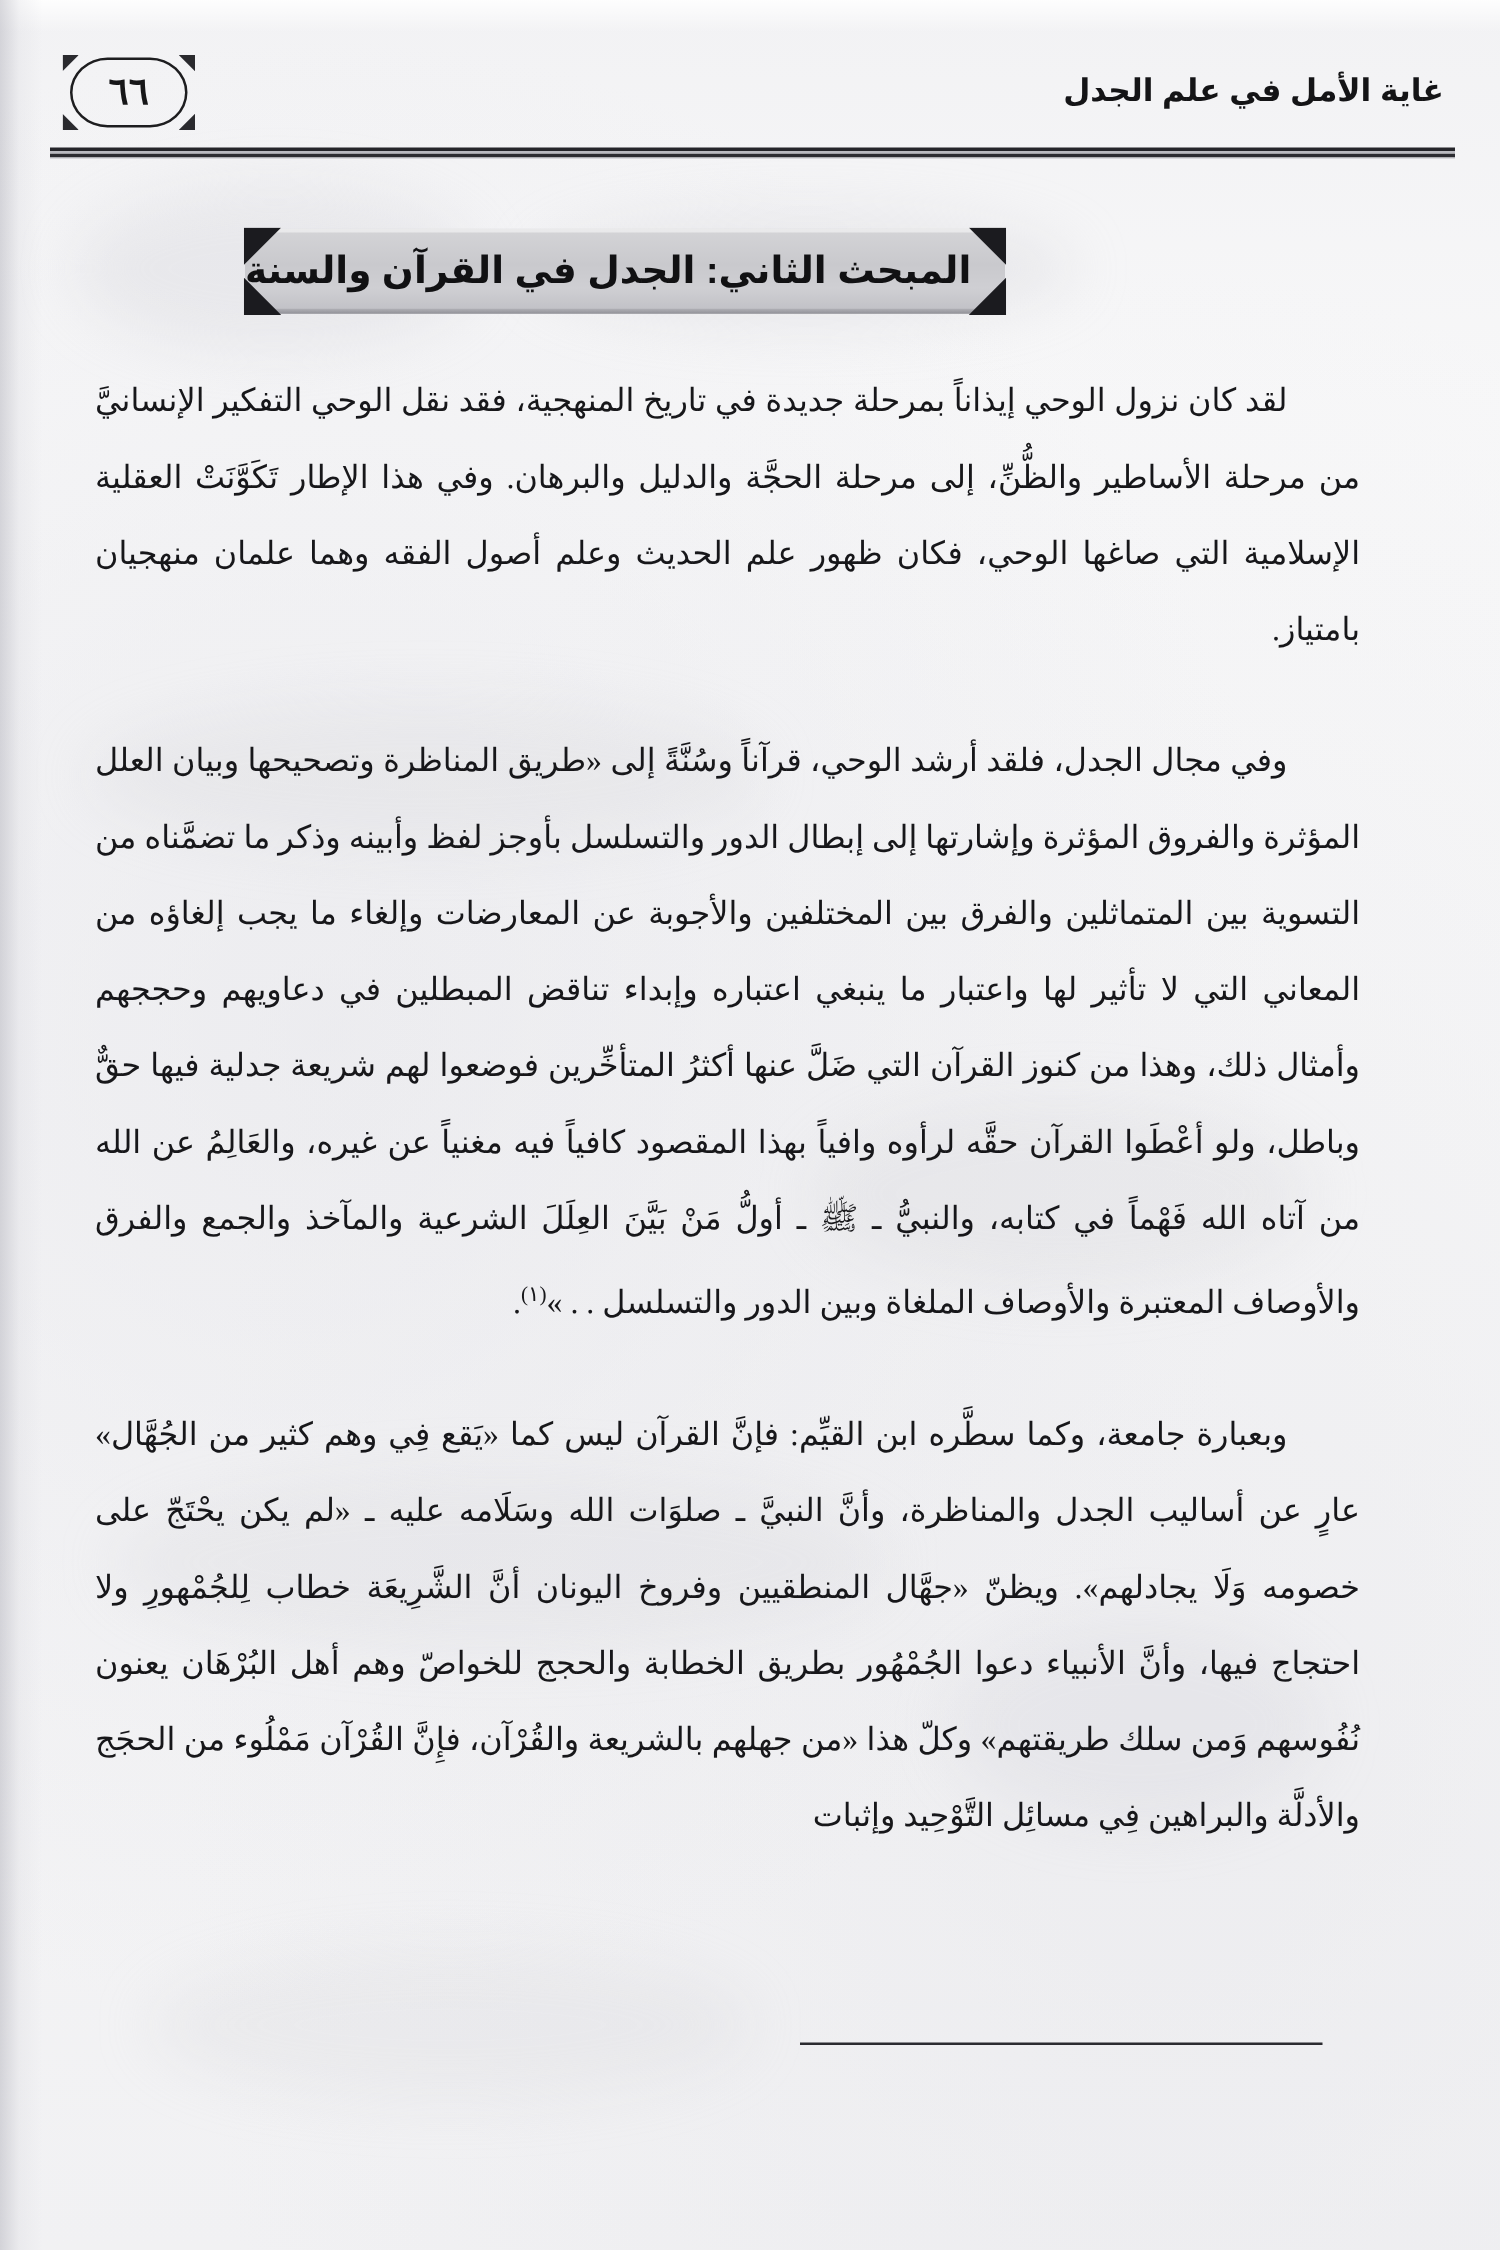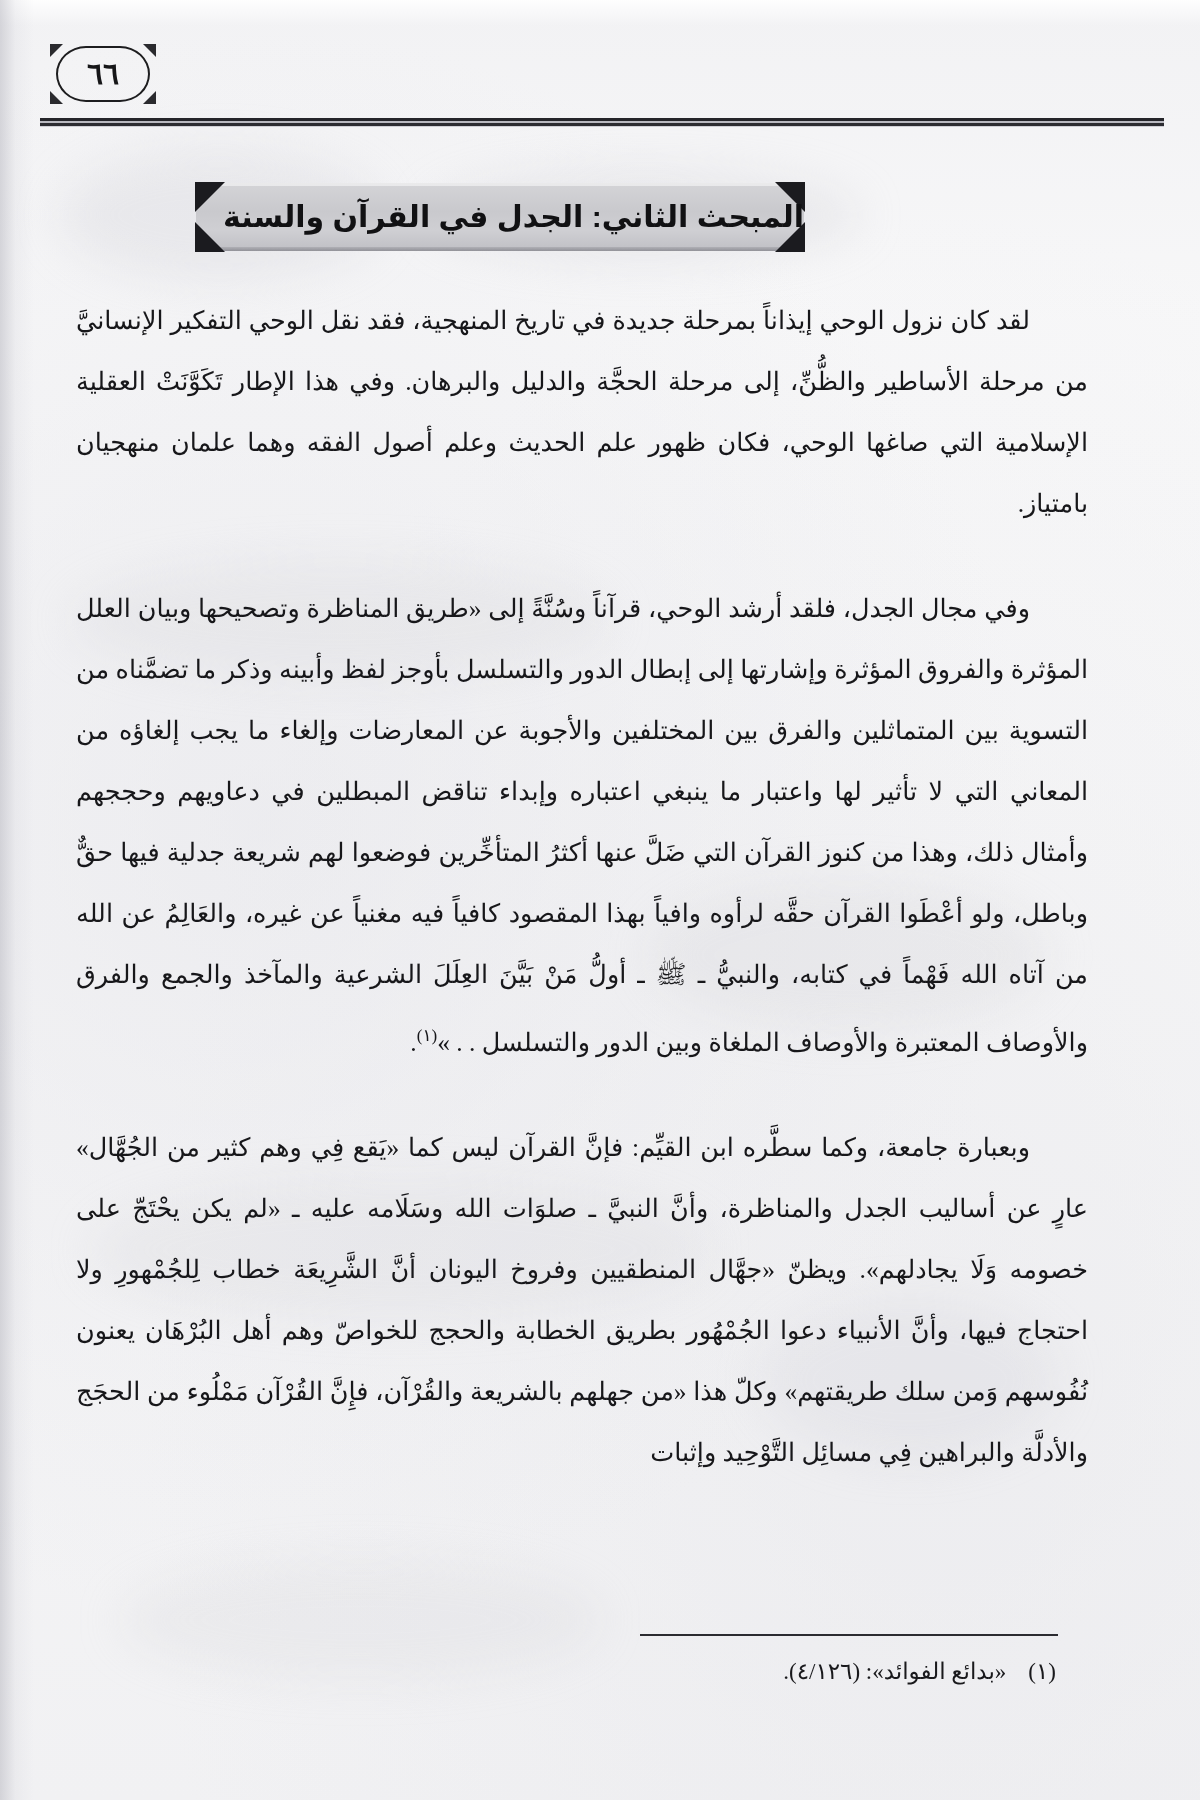--- a/index.html
+++ b/index.html
@@ -141,21 +141,21 @@
   }
   .section-banner .band-bottom {
     position: absolute; left: 0; bottom: 0; width: 100%; height: 4px;
     background: linear-gradient(180deg, rgba(120,120,128,0.25), rgba(90,90,98,0.45));
   }
   .banner-text {
     position: absolute;
     left: 0; top: 0;
     width: 608px; height: 68px;
     line-height: 68px;
-    text-align: right;
+    text-align: left;
     font-family: "Liberation Sans", "DejaVu Sans", sans-serif;
     font-weight: bold;
     font-size: 30px;
     color: #111113;
     white-space: nowrap;
   }
   .banner-corner {
     position: absolute;
     width: 30px; height: 30px;
     background: #1b1b1f;
@@ -226,20 +226,21 @@
 
   <div class="scan-blotch b1"></div>
   <div class="scan-blotch b2"></div>
   <div class="scan-blotch b3"></div>
   <div class="scan-blotch b4"></div>
   <div class="scan-blotch b5"></div>
   <div class="scan-blotch b6"></div>
   <div class="scan-blotch b7"></div>
 
   <div class="header-zone">
+    <div class="running-title">غاية الأمل في علم الجدل</div>
 
     <div class="page-number-box">
       <div class="pnum-capsule"></div>
       <div class="corner tl"></div>
       <div class="corner bl"></div>
       <div class="corner tr"></div>
       <div class="corner br"></div>
       <div class="pnum-text">٦٦</div>
     </div>
   </div>
@@ -269,17 +270,14 @@
 
     <p class="para"><span class="lead-indent"></span><span>وفي مجال الجدل، فلقد أرشد الوحي، قرآناً وسُنَّةً إلى «طريق المناظرة وتصحيحها وبيان العلل المؤثرة والفروق المؤثرة وإشارتها إلى إبطال الدور والتسلسل بأوجز لفظ وأبينه وذكر ما تضمَّناه من التسوية بين المتماثلين والفرق بين المختلفين والأجوبة عن المعارضات وإلغاء ما يجب إلغاؤه من المعاني التي لا تأثير لها واعتبار ما ينبغي اعتباره وإبداء تناقض المبطلين في دعاويهم وحججهم وأمثال ذلك، وهذا من كنوز القرآن التي ضَلَّ عنها أكثرُ المتأخِّرين فوضعوا لهم شريعة جدلية فيها حقٌّ وباطل، ولو أعْطَوا القرآن حقَّه لرأوه وافياً بهذا المقصود كافياً فيه مغنياً عن غيره، والعَالِمُ عن الله من آتاه الله فَهْماً في كتابه، والنبيُّ ـ ﷺ ـ أولُّ مَنْ بَيَّنَ العِلَلَ الشرعية والمآخذ والجمع والفرق والأوصاف المعتبرة والأوصاف الملغاة وبين الدور والتسلسل . . »</span><span class="fn-ref">(١)</span><span>.</span></p>
 
     <div class="gap-md"></div>
 
     <p class="para"><span class="lead-indent"></span><span>وبعبارة جامعة، وكما سطَّره ابن القيِّم: فإنَّ القرآن ليس كما «يَقع فِي وهم كثير من الجُهَّال» عارٍ عن أساليب الجدل والمناظرة، وأنَّ النبيَّ ـ صلوَات الله وسَلَامه عليه ـ «لم يكن يحْتَجّ على خصومه وَلَا يجادلهم». ويظنّ «جهَّال المنطقيين وفروخ اليونان أنَّ الشَّرِيعَة خطاب لِلجُمْهورِ ولا احتجاج فيها، وأنَّ الأنبياء دعوا الجُمْهُور بطريق الخطابة والحجج للخواصّ وهم أهل البُرْهَان يعنون نُفُوسهم وَمن سلك طريقتهم» وكلّ هذا «من جهلهم بالشريعة والقُرْآن، فإِنَّ القُرْآن مَمْلُوء من الحجَج والأدلَّة والبراهين فِي مسائِل التَّوْحِيد وإثبات</span></p>
 
   </div>
 
   <div class="footnote-rule"></div>
-  <div class="footnote">
-    <span class="fn-num">(١)</span><span>«بدائع الفوائد»: (٤/١٢٦).</span>
-  </div>
 
 </div>
 
 </body></html>

